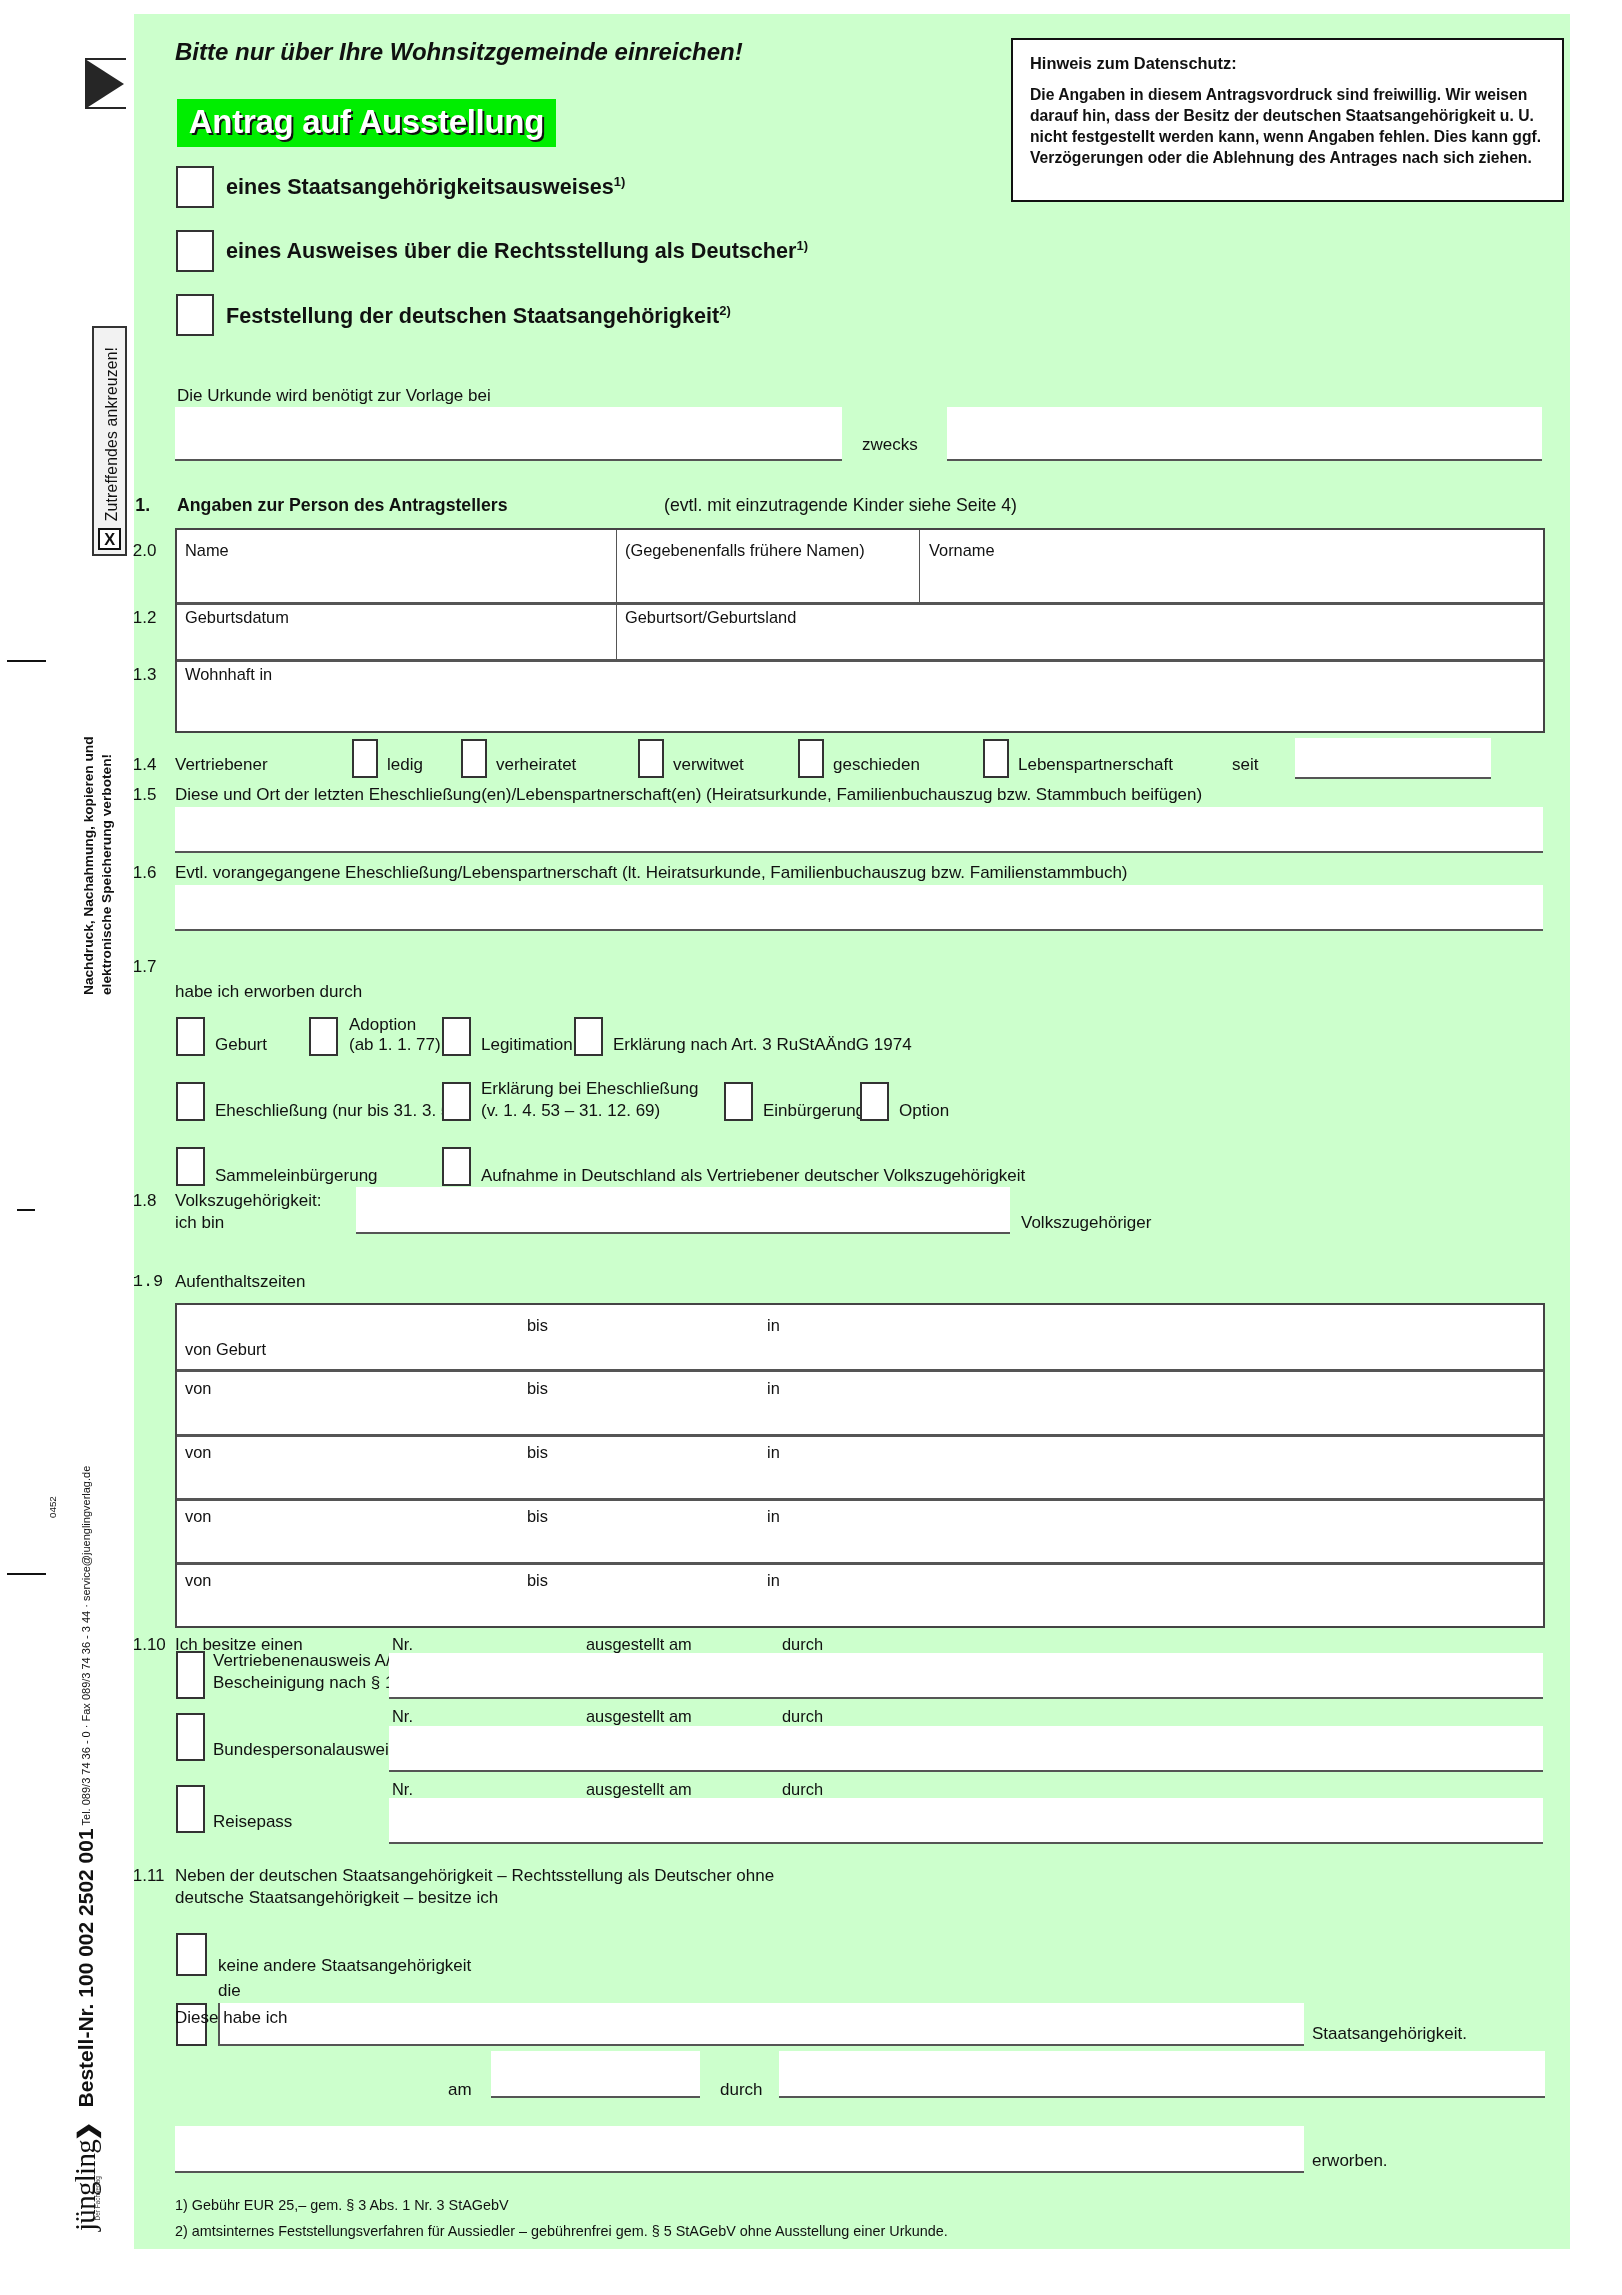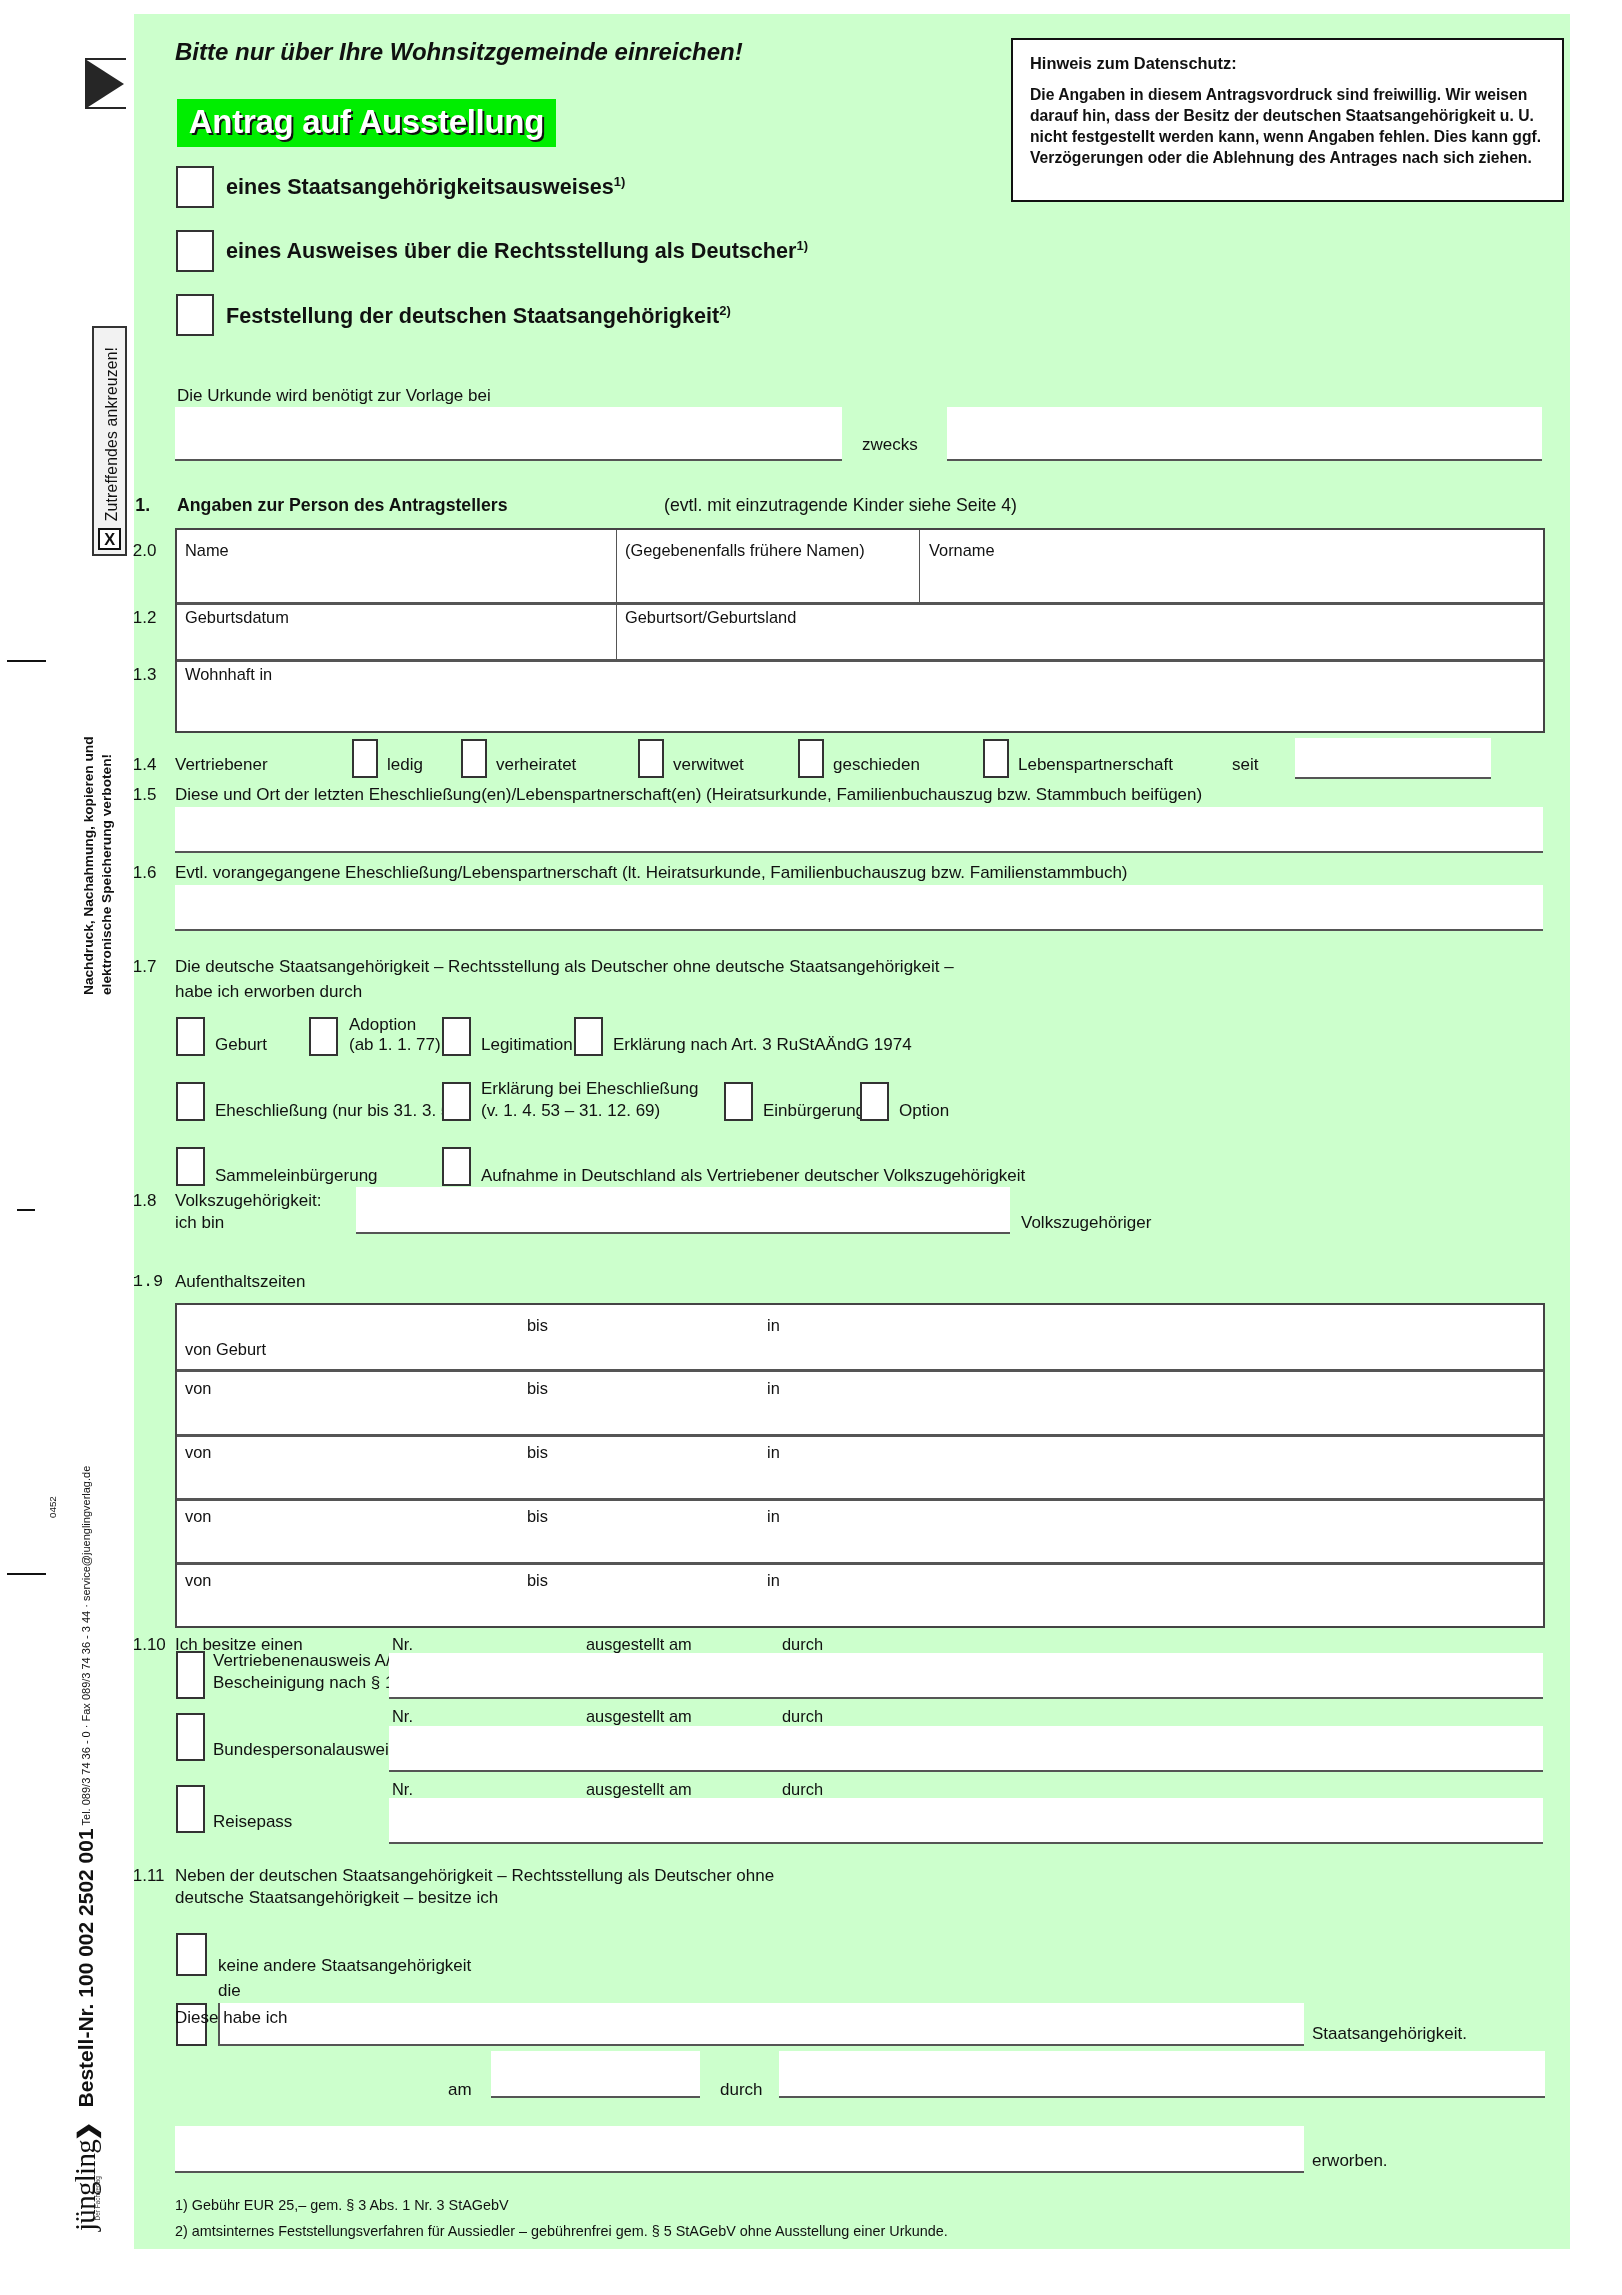--- a/index.html
+++ b/index.html
@@ -236,21 +236,20 @@
 
     <div class="num" style="left:-1.3px;top:771px;">1.5</div>
     <div class="t" style="left:41px;top:771px;">Diese und Ort der letzten Eheschließung(en)/Lebenspartnerschaft(en) (Heiratsurkunde, Familienbuchauszug bzw. Stammbuch beifügen)</div>
     <div class="fld" style="left:41px;top:793px;width:1368px;height:46px;"></div>
 
     <div class="num" style="left:-1.3px;top:849px;">1.6</div>
     <div class="t" style="left:41px;top:849px;">Evtl. vorangegangene Eheschließung/Lebenspartnerschaft (lt. Heiratsurkunde, Familienbuchauszug bzw. Familienstammbuch)</div>
     <div class="fld" style="left:41px;top:871px;width:1368px;height:46px;"></div>
 
     <div class="num" style="left:-1.3px;top:943px;">1.7</div>
-    <div class="t" style="left:41px;top:943px;">Die deutsche Staatsangehörigkeit – Rechtsstellung als Deutscher ohne deutsche Staatsangehörigkeit –</div>
     <div class="t" style="left:41px;top:968px;">habe ich erworben durch</div>
 
     <div class="cbx" style="left:42px;top:1003px;width:29px;height:39px;"></div>
     <div class="t" style="left:81px;top:1021px;">Geburt</div>
 
     <div class="cbx" style="left:175px;top:1003px;width:29px;height:39px;"></div>
     <div class="t" style="left:215px;top:1001px;">Adoption</div>
     <div class="t" style="left:215px;top:1021px;">(ab 1. 1. 77)</div>
 
     <div class="cbx" style="left:308px;top:1003px;width:29px;height:39px;"></div>

